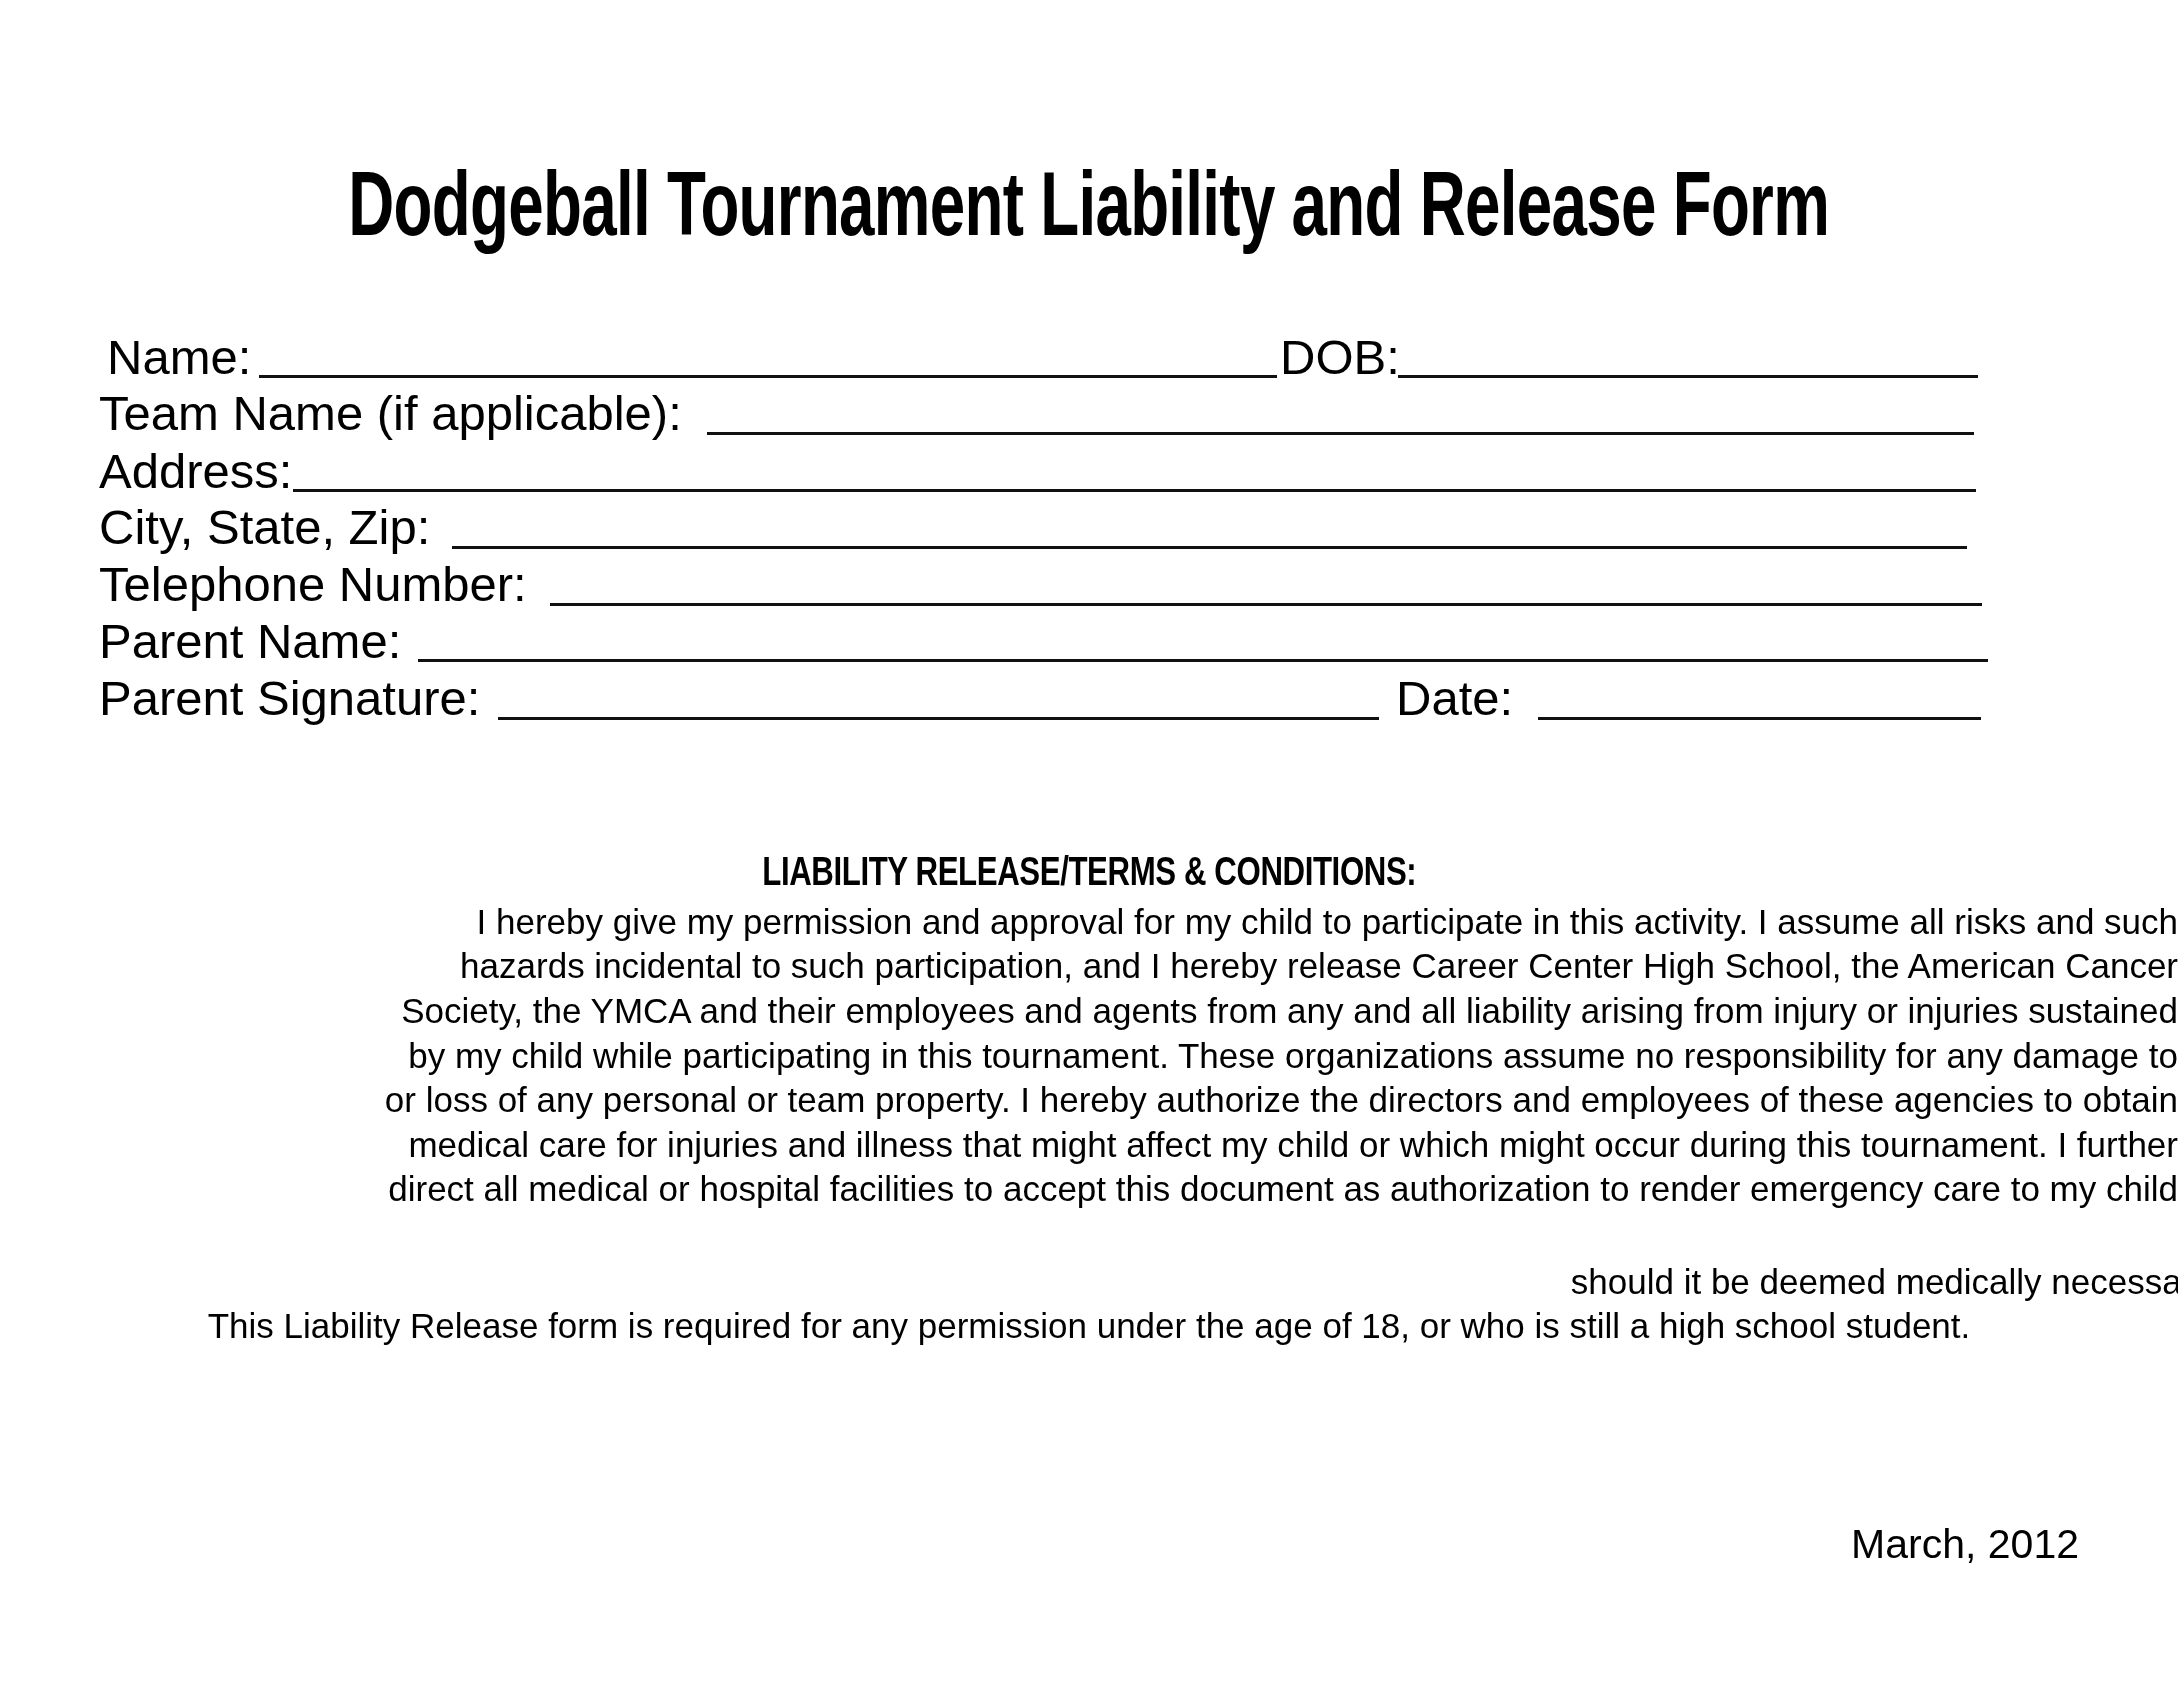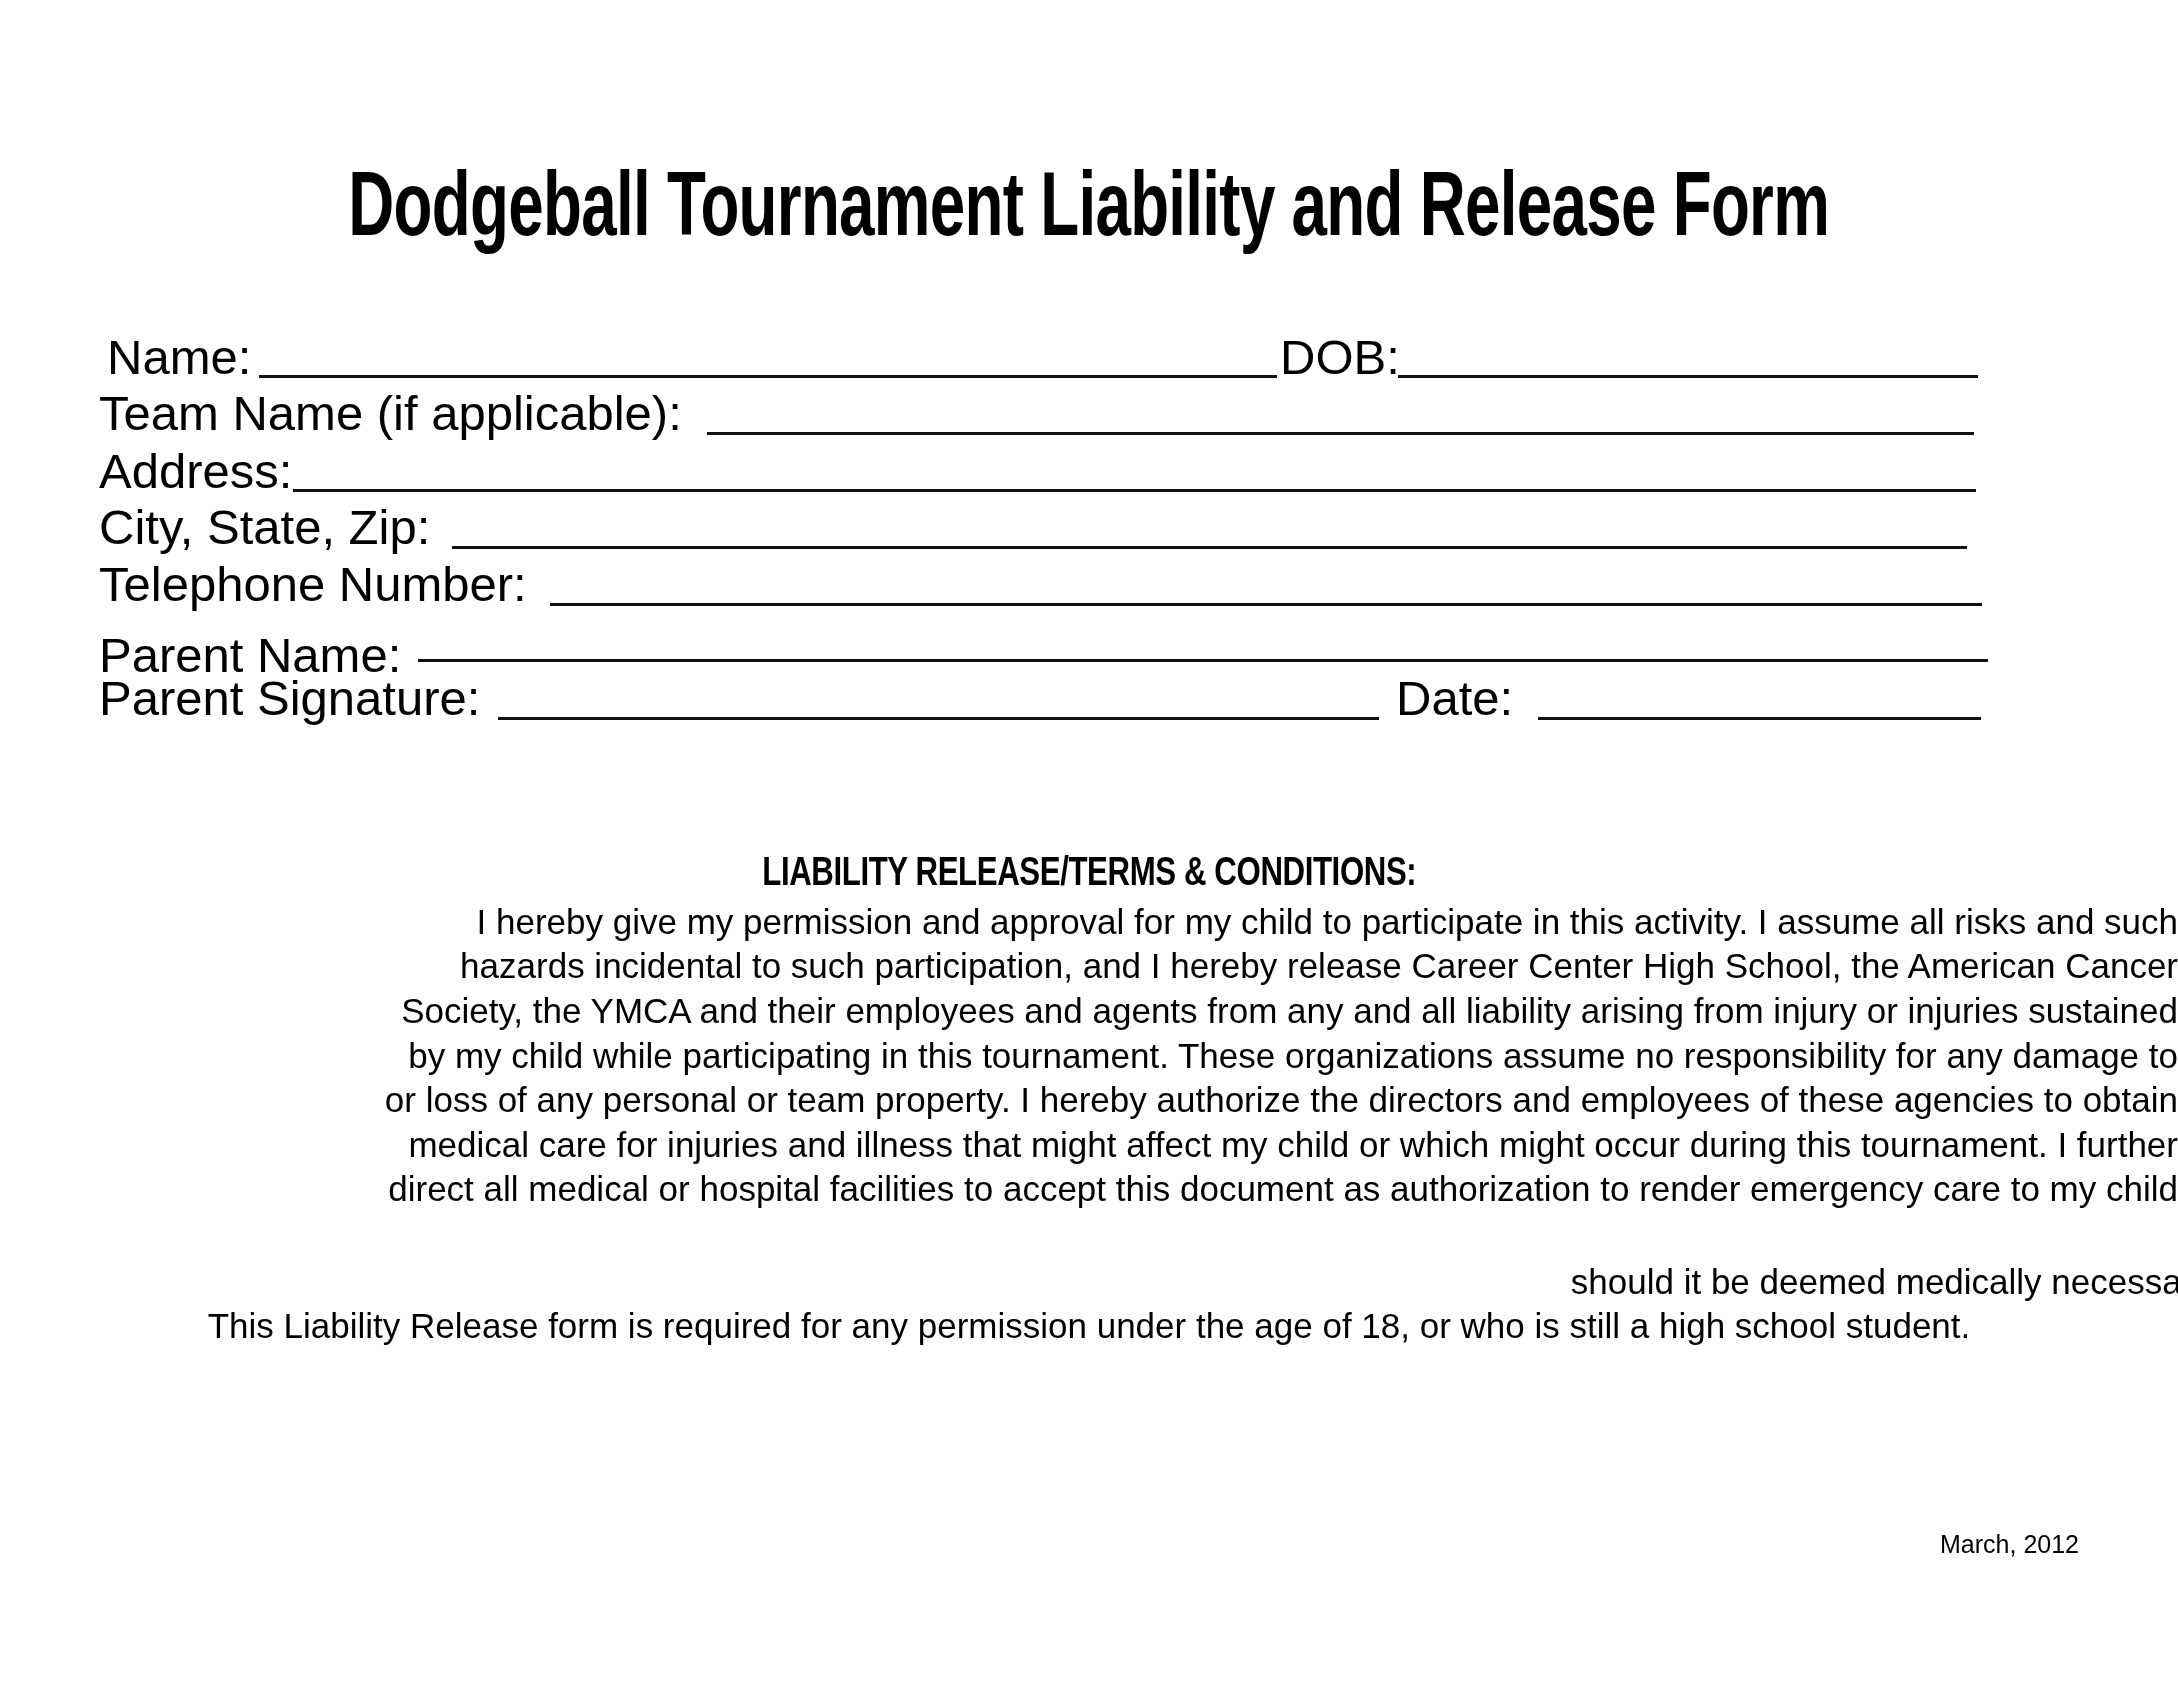--- a/index.html
+++ b/index.html
@@ -5,21 +5,21 @@
     html, body { margin: 0; padding: 0; background: #ffffff; }
     body { width: 2178px; height: 1683px; position: relative; overflow: hidden; color: #000; font-family: "Liberation Sans", sans-serif; }
     .title-wrap { position: absolute; left: 0; width: 2178px; top: 149px; height: 109px; text-align: center; }
     .title { display: inline-block; font-family: "Liberation Sans", sans-serif; font-weight: 700; font-size: 91px; line-height: 109px; letter-spacing: -1px; transform: scaleX(0.70); transform-origin: center; white-space: nowrap; }
     .field-label { position: absolute; font-size: 49px; line-height: 49px; white-space: nowrap; }
     .field-line { position: absolute; height: 0; border-top: 3px solid #111; }
     .heading-wrap { position: absolute; left: 0; width: 2178px; top: 846px; height: 50px; text-align: center; }
     .heading { display: inline-block; font-weight: 700; font-size: 40px; line-height: 50px; transform: scaleX(0.78); transform-origin: center; white-space: nowrap; letter-spacing: -0.5px; }
     .para-line { position: absolute; left: 0; width: 2178px; text-align: right; font-size: 35px; line-height: 40px; white-space: nowrap; }
     .footnote { position: absolute; left: 0; width: 2178px; text-align: center; font-size: 35px; line-height: 40px; white-space: nowrap; }
-    .dated { position: absolute; right: 99px; font-size: 25px; line-height: 40px; white-space: nowrap; }
+    .dated { position: absolute; right: 99px; font-size: 41px; line-height: 40px; white-space: nowrap; }
   </style>
 </head>
 <body>
 
 <div class="title-wrap">
   <span class="title">Dodgeball Tournament Liability and Release Form</span>
 </div>
 
 <div>
 
@@ -33,21 +33,21 @@
 
   <span class="field-label" style="left:99px; top:447px;">Address:</span>
   <div class="field-line" style="left:293px; width:1683px; top:489px;"></div>
 
   <span class="field-label" style="left:99px; top:503px;">City, State, Zip:</span>
   <div class="field-line" style="left:452px; width:1515px; top:546px;"></div>
 
   <span class="field-label" style="left:99px; top:560px;">Telephone Number:</span>
   <div class="field-line" style="left:550px; width:1432px; top:603px;"></div>
 
-  <span class="field-label" style="left:99px; top:617px;margin-top:14px;">Parent Name:</span>
+  <span class="field-label" style="left:99px; top:617px;">Parent Name:</span>
   <div class="field-line" style="left:418px; width:1570px; top:659px;"></div>
 
   <span class="field-label" style="left:99px; top:674px;">Parent Signature:</span>
   <div class="field-line" style="left:498px; width:881px; top:717px;"></div>
   <span class="field-label" style="left:1396px; top:674px;">Date:</span>
   <div class="field-line" style="left:1538px; width:443px; top:717px;"></div>
 </div>
 
 <div class="heading-wrap">
   <span class="heading">LIABILITY RELEASE/TERMS &amp; CONDITIONS:</span>

